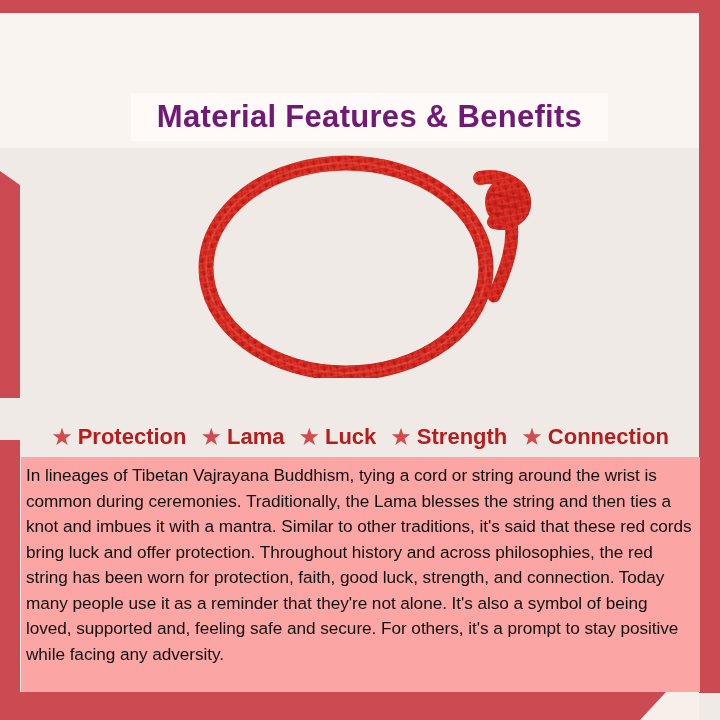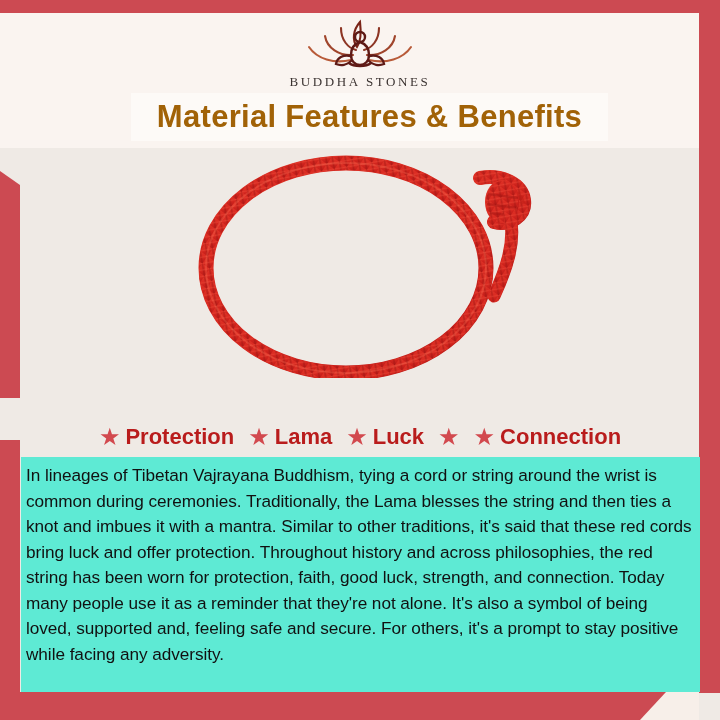--- a/index.html
+++ b/index.html
@@ -38,21 +38,21 @@
     margin-top:2px;font-family:"Liberation Serif","DejaVu Serif",serif;
     font-size:13px;letter-spacing:2.6px;color:#3a3230;font-weight:400;
   }
 
   
   .title-panel{
     position:absolute;left:131px;top:93px;width:477px;height:48px;
     background:#fdfaf7;z-index:7;display:flex;align-items:center;justify-content:center;
   }
   .title-text{
-    font-size:31px;font-weight:bold;color:#a16207;letter-spacing:.3px;
+    font-size:31px;font-weight:bold;color:#701a75;letter-spacing:.3px;
     white-space:nowrap;
   }
 
   
   .photo{position:absolute;left:150px;top:150px;width:440px;height:228px;z-index:3;}
 
   
   .banner{
     position:absolute;left:20px;top:372px;height:34px;z-index:7;
     background:#cc4a52;display:flex;align-items:center;
@@ -66,21 +66,21 @@
     position:absolute;left:20px;top:418px;width:680px;height:38px;z-index:7;
     display:flex;align-items:center;justify-content:center;gap:14px;
   }
   .benefit{display:flex;align-items:center;gap:5px;}
   .benefit-star{color:#d2494e;font-size:24px;line-height:1;}
   .benefit-label{color:#b91c1c;font-size:22px;font-weight:bold;white-space:nowrap;}
 
   
   .textpanel{
     position:absolute;left:21px;top:457px;width:679px;height:235px;
-    background:#5eead4;z-index:7;padding:6px 8px 0 5px;box-sizing:border-box;
+    background:#fca5a5;z-index:7;padding:6px 8px 0 5px;box-sizing:border-box;
   }
   .body-text{
     margin:0;color:#111111;font-size:17.2px;line-height:25.5px;
     letter-spacing:-0.05px;text-align:left;
   }
 </style>
 </head>
 <body>
 
 <div id="stage">
@@ -120,43 +120,20 @@
     </svg>
   </div>
 
   <div class="bar-top"></div>
   <div class="bar-right"></div>
   <div class="bar-left-upper"></div>
   <div class="bar-left-lower"></div>
   <div class="corner-br"></div>
   <div class="bar-bottom"></div>
 
-  <div class="logo-wrap">
-    <span>
-      <svg class="logo-mark" width="118" height="56" viewBox="0 0 118 56">
-        <g fill="none" stroke="#6b2020" stroke-width="2.1" stroke-linecap="round">
-          <path d="M59 6 C52 14 51 24 56 31 C61 24 60 14 59 6 Z" stroke="#7a2418"></path>
-          <path d="M40 12 C40 24 47 32 55 34" stroke="#8d3524"></path>
-          <path d="M78 12 C78 24 71 32 63 34" stroke="#8d3524"></path>
-          <path d="M24 20 C26 32 38 40 52 39" stroke="#a0452c"></path>
-          <path d="M94 20 C92 32 80 40 66 39" stroke="#a0452c"></path>
-          <path d="M8 31 C16 43 33 48 50 44" stroke="#b85a38"></path>
-          <path d="M110 31 C102 43 85 48 68 44" stroke="#b85a38"></path>
-        </g>
-        <g fill="none" stroke="#5e1a16" stroke-width="2.4" stroke-linecap="round">
-          <circle cx="59" cy="21" r="5"></circle>
-          <path d="M59 26 C53 28 50 33 50 39 C50 45 54 49 59 49 C64 49 68 45 68 39 C68 33 65 28 59 26 Z"></path>
-          <path d="M50 40 C42 38 36 42 35 48 C40 50 46 49 50 45"></path>
-          <path d="M68 40 C76 38 82 42 83 48 C78 50 72 49 68 45"></path>
-          <path d="M48 47 C53 51 65 51 70 47"></path>
-        </g>
-      </svg>
-    </span>
-    <div class="logo-text">BUDDHA STONES</div>
-  </div>
 
   <div class="title-panel">
     <div class="title-text">Material Features &amp; Benefits</div>
   </div>
 
 
   <div class="benefits">
     <div class="benefit">
       <span class="benefit-star">★</span>
       <span class="benefit-label">Protection</span>
@@ -164,20 +141,21 @@
     <div class="benefit">
       <span class="benefit-star">★</span>
       <span class="benefit-label">Lama</span>
     </div>
     <div class="benefit">
       <span class="benefit-star">★</span>
       <span class="benefit-label">Luck</span>
     </div>
     <div class="benefit">
       <span class="benefit-star">★</span>
+      <span class="benefit-label">Strength</span>
     </div>
     <div class="benefit">
       <span class="benefit-star">★</span>
       <span class="benefit-label">Connection</span>
     </div>
   </div>
 
   <div class="textpanel">
     <p class="body-text">In lineages of Tibetan Vajrayana Buddhism, tying a cord or string around the wrist is common during ceremonies. Traditionally, the Lama blesses the string and then ties a knot and imbues it with a mantra. Similar to other traditions, it's said that these red cords bring luck and offer protection. Throughout history and across philosophies, the red string has been worn for protection, faith, good luck, strength, and connection. Today many people use it as a reminder that they're not alone. It's also a symbol of being loved, supported and, feeling safe and secure. For others, it's a prompt to stay positive while facing any adversity.</p>
   </div>

